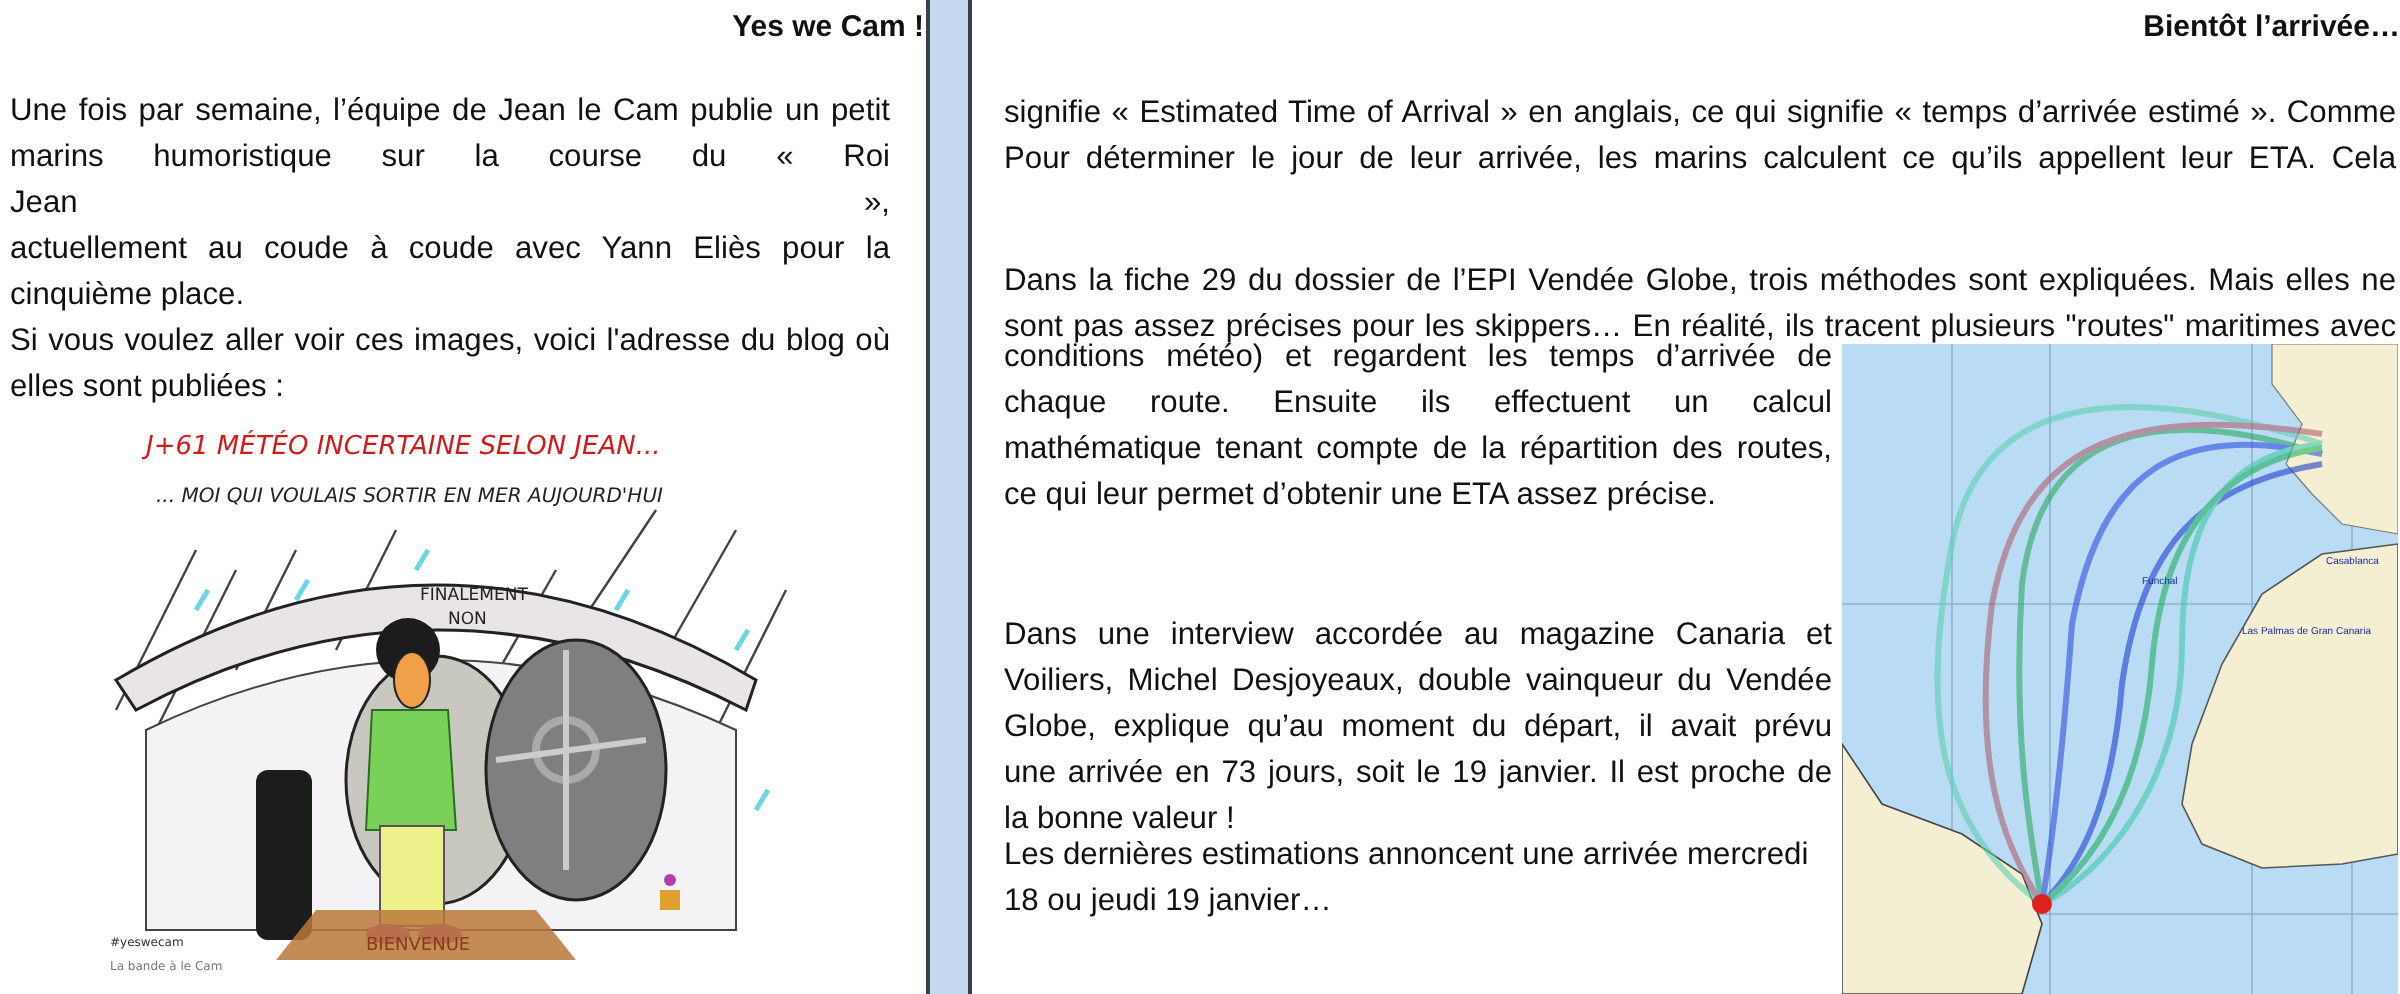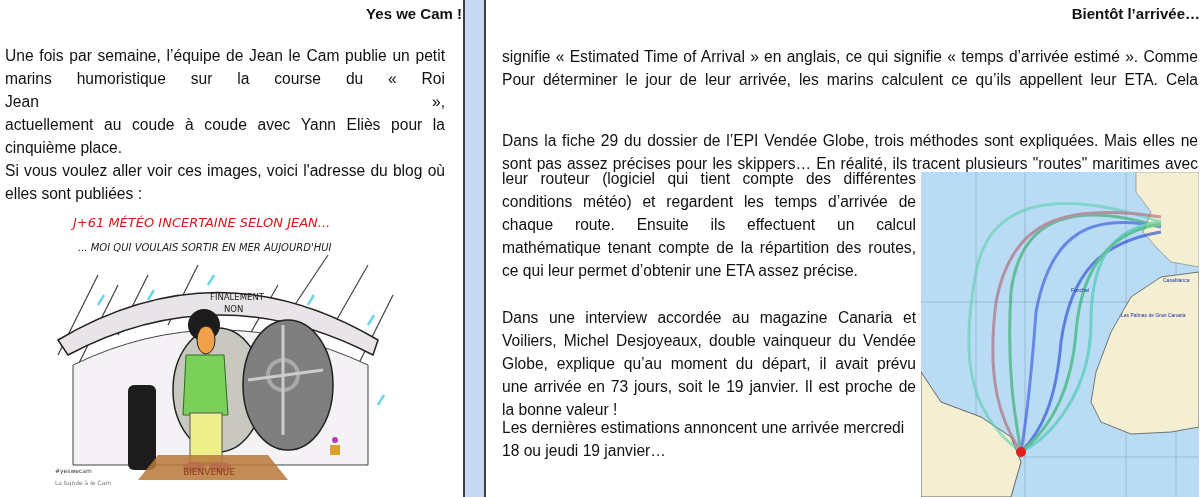--- a/index.html
+++ b/index.html
@@ -108,21 +108,20 @@
   <div class="title">Bientôt l’arrivée…</div>
   <div class="para r1">
     <div class="j-last">signifie « Estimated Time of Arrival » en anglais, ce qui signifie « temps d’arrivée estimé ». Comme</div>
     <div class="j-last">Pour déterminer le jour de leur arrivée, les marins calculent ce qu’ils appellent leur ETA. Cela</div>
   </div>
   <div class="para r2">
     <div class="j-last">Dans la fiche 29 du dossier de l’EPI Vendée Globe, trois méthodes sont expliquées. Mais elles ne</div>
     <div class="j-last">sont pas assez précises pour les skippers… En réalité, ils tracent plusieurs "routes" maritimes avec</div>
   </div>
   <div class="para r3">
-    <div class="j-last">leur routeur (logiciel qui tient compte des différentes</div>
     <div class="j-last">conditions météo) et regardent les temps d’arrivée de</div>
     <div class="j-last">chaque route. Ensuite ils effectuent un calcul</div>
     <div class="j-last">mathématique tenant compte de la répartition des routes,</div>
     <div>ce qui leur permet d’obtenir une ETA assez précise.</div>
   </div>
   <div class="para r4">
     <div class="j-last">Dans une interview accordée au magazine Canaria et</div>
     <div class="j-last">Voiliers, Michel Desjoyeaux, double vainqueur du Vendée</div>
     <div class="j-last">Globe, explique qu’au moment du départ, il avait prévu</div>
     <div class="j-last">une arrivée en 73 jours, soit le 19 janvier. Il est proche de</div>

